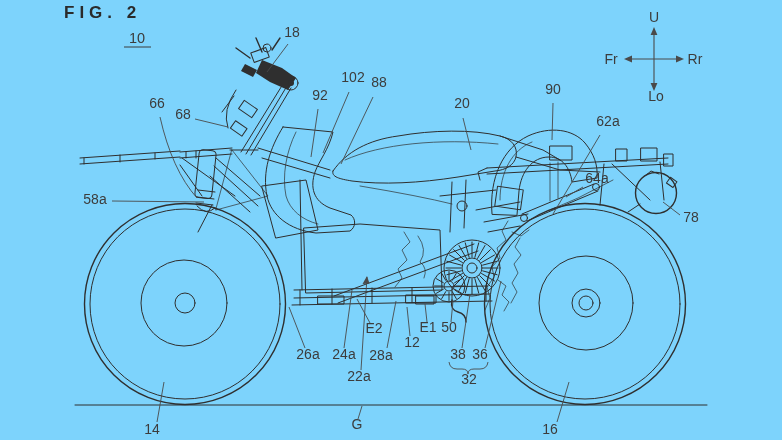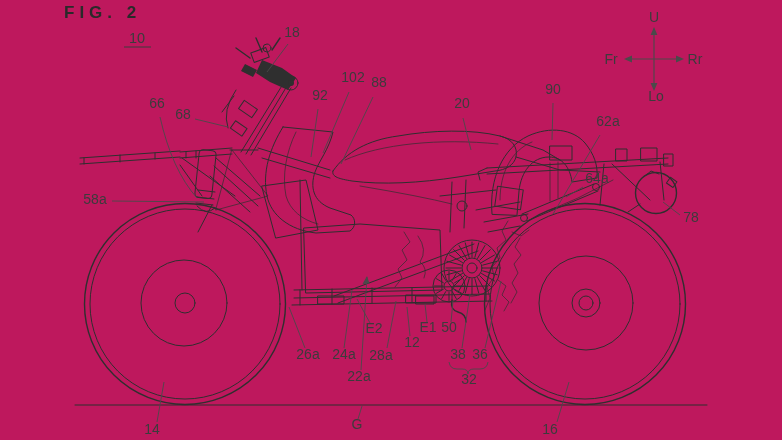--- a/index.html
+++ b/index.html
@@ -1,16 +1,16 @@
 <!DOCTYPE html>
 <html><head>
 <meta charset="utf-8">
 <style>
   html,body{margin:0;padding:0;background:#ffffff;}
-  .page{position:relative;width:782px;height:440px;background:#be185d;overflow:hidden;
+  .page{position:relative;width:782px;height:440px;background:#7dd3fc;overflow:hidden;
         font-family:"Liberation Sans",sans-serif;}
   svg{display:block}
   
   #drawing .lw, #drawing .lw *{stroke:#2f2f2f;fill:none;stroke-width:1;stroke-linecap:round;stroke-linejoin:round;}
   #drawing .thick{stroke-width:1.4;}
   #drawing .thin{stroke-width:.7;}
   #drawing .ink-fill{fill:#2f2f2f;stroke:none;}
   #drawing text{stroke:none;}
   .ref{font:14px "Liberation Sans",sans-serif;fill:#3c3c3c;text-anchor:middle;}
   .leader{stroke:#4a4a4a;stroke-width:.9;fill:none;}

